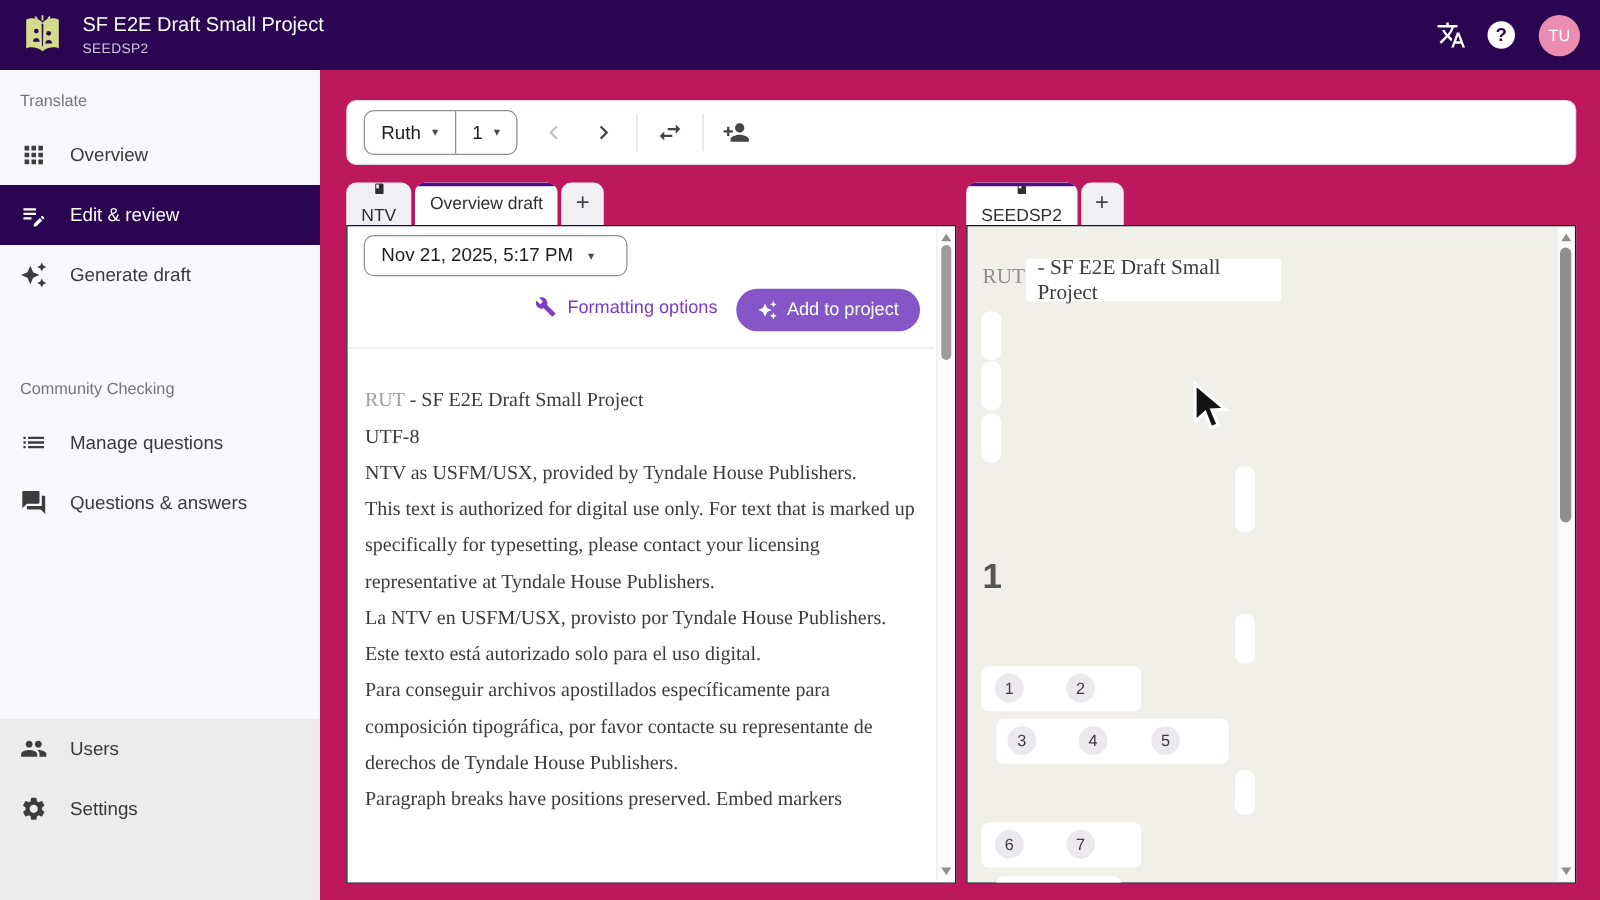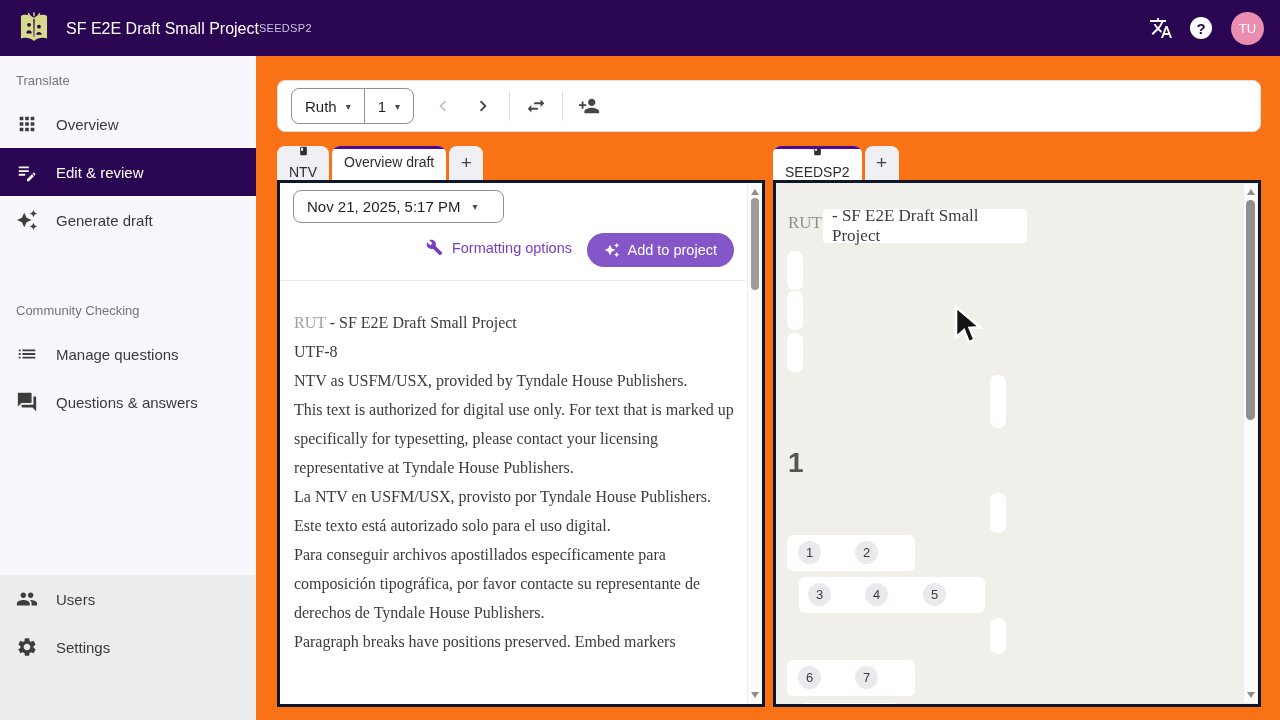--- a/index.html
+++ b/index.html
@@ -4,21 +4,21 @@
 <style>
   * { margin:0; padding:0; box-sizing:border-box; }
   html,body { width:1280px; height:720px; overflow:hidden; background:#fff;
     font-family:"Liberation Sans", sans-serif; }
   .app { position:relative; width:1280px; height:720px; }
 
   
   .topbar { position:absolute; left:0; top:0; width:1280px; height:56px;
     background:#2a0551; display:flex; align-items:center; padding:0 16px; z-index:10; }
   .logo { width:36px; height:36px; margin-right:14px; flex:0 0 auto; }
-  .titles { display:flex; flex-direction:row; justify-content:center; }
+  .titles { display:flex; flex-direction:column; justify-content:center; }
   .app-title { color:#fff; font-size:16px; font-weight:500; line-height:19px; }
   .app-subtitle { color:#cfc3e3; font-size:11px; margin-top:3px; letter-spacing:.3px; }
   .topbar-spacer { flex:1; }
   .topbar-btn { background:none; border:none; color:#fff; width:40px; height:40px;
     display:flex; align-items:center; justify-content:center; cursor:pointer; }
   .help-badge { width:22px; height:22px; border-radius:50%; background:#fff; color:#2a0551;
     font-size:15px; font-weight:700; display:flex; align-items:center; justify-content:center; }
   .avatar { width:33px; height:33px; border-radius:50%; background:#ea8db0; color:#fff;
     font-size:13px; font-weight:500; display:flex; align-items:center; justify-content:center;
     border:none; margin-left:10px; cursor:pointer; }
@@ -31,21 +31,21 @@
   .side-item { height:48px; display:flex; align-items:center; padding-left:16px; gap:18px;
     color:#3a3a3a; font-size:15px; font-weight:500; cursor:pointer; }
   .side-item .icon { width:22px; height:22px; fill:#3d3d3d; flex:0 0 auto; }
   .side-item.selected { background:#2a0551; color:#fff; }
   .side-item.selected .icon { fill:#fff; }
   .side-gap { height:56px; }
   .sidebar-bottom { position:absolute; left:0; top:519px; width:256px; height:145px;
     background:#ececec; }
 
   
-  .main { position:absolute; left:256px; top:56px; width:1024px; height:664px; background:#f97316; }
+  .main { position:absolute; left:256px; top:56px; width:1024px; height:664px; background:#be185d; }
 
   .toolbar { position:absolute; left:21px; top:24px; width:984px; height:52px;
     background:#fff; border:1px solid #dedede; border-radius:8px;
     display:flex; align-items:center; padding-left:13px; }
   .bookchap { display:flex; align-items:center; height:36px; border:1px solid #8f8f8f;
     border-radius:8px; overflow:hidden; }
   .bc-seg { background:none; border:none; height:36px; display:flex; align-items:center;
     gap:9px; padding:0 13px; font-size:15px; color:#1f1f1f; cursor:pointer;
     font-family:"Liberation Sans", sans-serif; }
   .bc-div { width:1px; height:36px; background:#8f8f8f; }
@@ -66,21 +66,21 @@
     font-size:14px; color:#2e2e2e; cursor:pointer; overflow:hidden;
     font-family:"Liberation Sans", sans-serif;flex-direction:column; }
   .tab .icon { width:15px; height:15px; fill:#2f2f2f; }
   .tab.active { background:#fff; z-index:2; }
   .tab.active::before { content:""; position:absolute; top:0; left:0; right:0; height:3px;
     background:#4f0d8c; }
   .tab-close { background:none; border:none; font-size:16px; color:#555; margin-left:2px;
     cursor:pointer; line-height:1; }
   .tab-plus { width:34px; justify-content:center; font-size:19px; color:#444; padding:0; }
   .pane-body { position:absolute; left:0; top:34px; right:0; bottom:0;
-    border:3px solid #0f172a; background:#fff; overflow:hidden; }
+    border:1px solid #0f172a; background:#fff; overflow:hidden; }
   .pane-right .pane-body { background:#f1efea; }
 
   
   .rev-select { position:absolute; left:13px; top:7px; height:33px; min-width:211px;
     border:1px solid #8f8f8f; border-radius:8px; background:#fff; display:flex;
     align-items:center; gap:12px; padding:0 12px 0 13px; font-size:15px; color:#1f1f1f;
     cursor:pointer; font-family:"Liberation Sans", sans-serif; }
   .fmt-link { position:absolute; right:190px; top:56px; background:none; border:none;
     display:flex; align-items:center; gap:9px; color:#7b3cc3; font-size:14.5px;
     font-weight:500; cursor:pointer; font-family:"Liberation Sans", sans-serif; }

